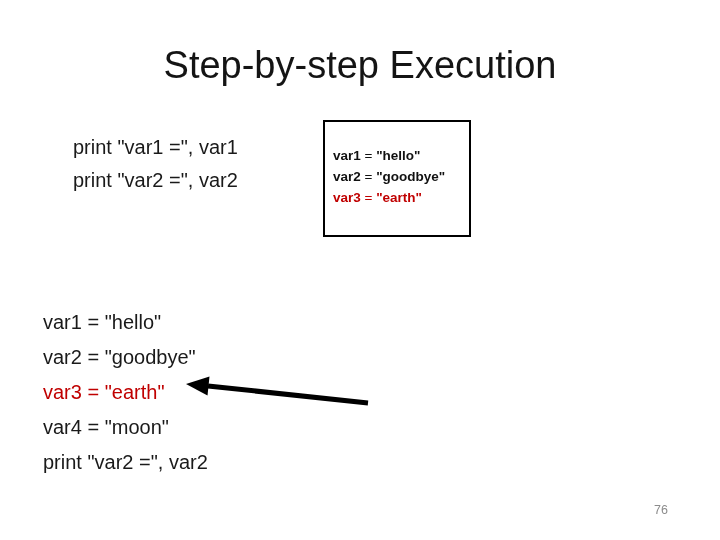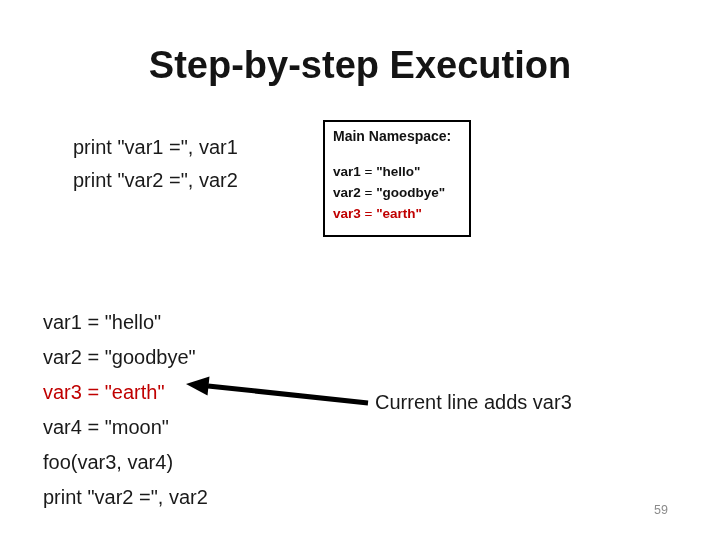--- a/index.html
+++ b/index.html
@@ -12,21 +12,21 @@
     font-family: "Liberation Sans", sans-serif;
     color: #111111;
   }
   .slide-title {
     position: absolute;
     top: 44px;
     left: 0;
     width: 100%;
     text-align: center;
     font-size: 38px;
-    font-weight: 700;
+    font-weight: 400;
     letter-spacing: 0px;
     color: #141414;
     margin: 0;
   }
   .func-code {
     position: absolute;
     left: 43px;
     top: 131px;
     font-size: 20px;
     color: #1a1a1a;
@@ -100,39 +100,36 @@
 <div class="slide">
 
   <h1 class="slide-title">Step-by-step Execution</h1>
 
   <div class="func-code">
     <div class="code-line indent">print "var1 =", var1</div>
     <div class="code-line indent">print "var2 =", var2</div>
   </div>
 
   <div class="ns-box">
-    <div class="ns-title">Main Namespace:</div>
     <div class="ns-entries">
       <div class="ns-line"><span class="ns-name">var1</span><span> = </span><span class="ns-value">"hello"</span></div>
       <div class="ns-line"><span class="ns-name">var2</span><span> = </span><span class="ns-value">"goodbye"</span></div>
       <div class="ns-line red"><span class="ns-name">var3</span><span> = </span><span class="ns-value">"earth"</span></div>
     </div>
   </div>
 
   <div class="main-code">
     <div class="code-line">var1 = "hello"</div>
     <div class="code-line">var2 = "goodbye"</div>
     <div class="code-line red">var3 = "earth"</div>
     <div class="code-line">var4 = "moon"</div>
-    <div class="code-line">foo(var3, var4)</div>
     <div class="code-line">print "var2 =", var2</div>
   </div>
 
   <svg class="arrow-layer" width="720" height="540" viewBox="0 0 720 540" xmlns="http://www.w3.org/2000/svg">
     <line x1="368" y1="403" x2="208" y2="386" stroke="#000000" stroke-width="5"></line>
     <polygon points="186,384 209.5,376.5 207.5,395.5" fill="#000000"></polygon>
   </svg>
 
-  <div class="annotation">Current line adds var3</div>
 
-  <div class="page-number">59</div>
+  <div class="page-number">76</div>
 
 </div>
 
 </body></html>

